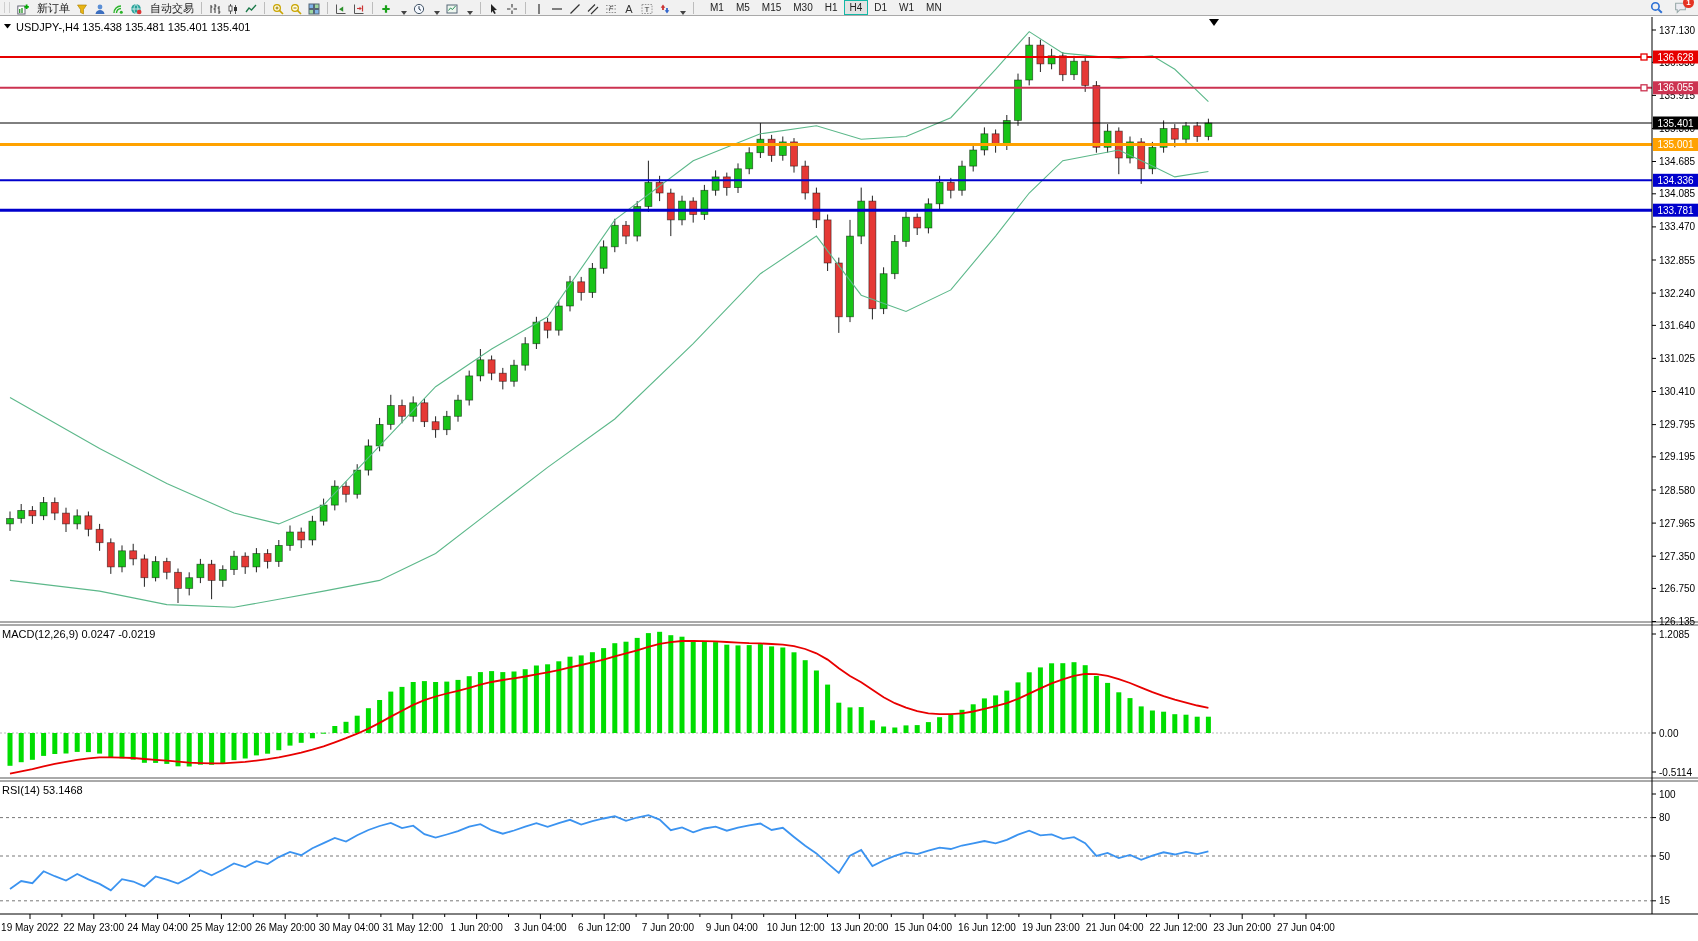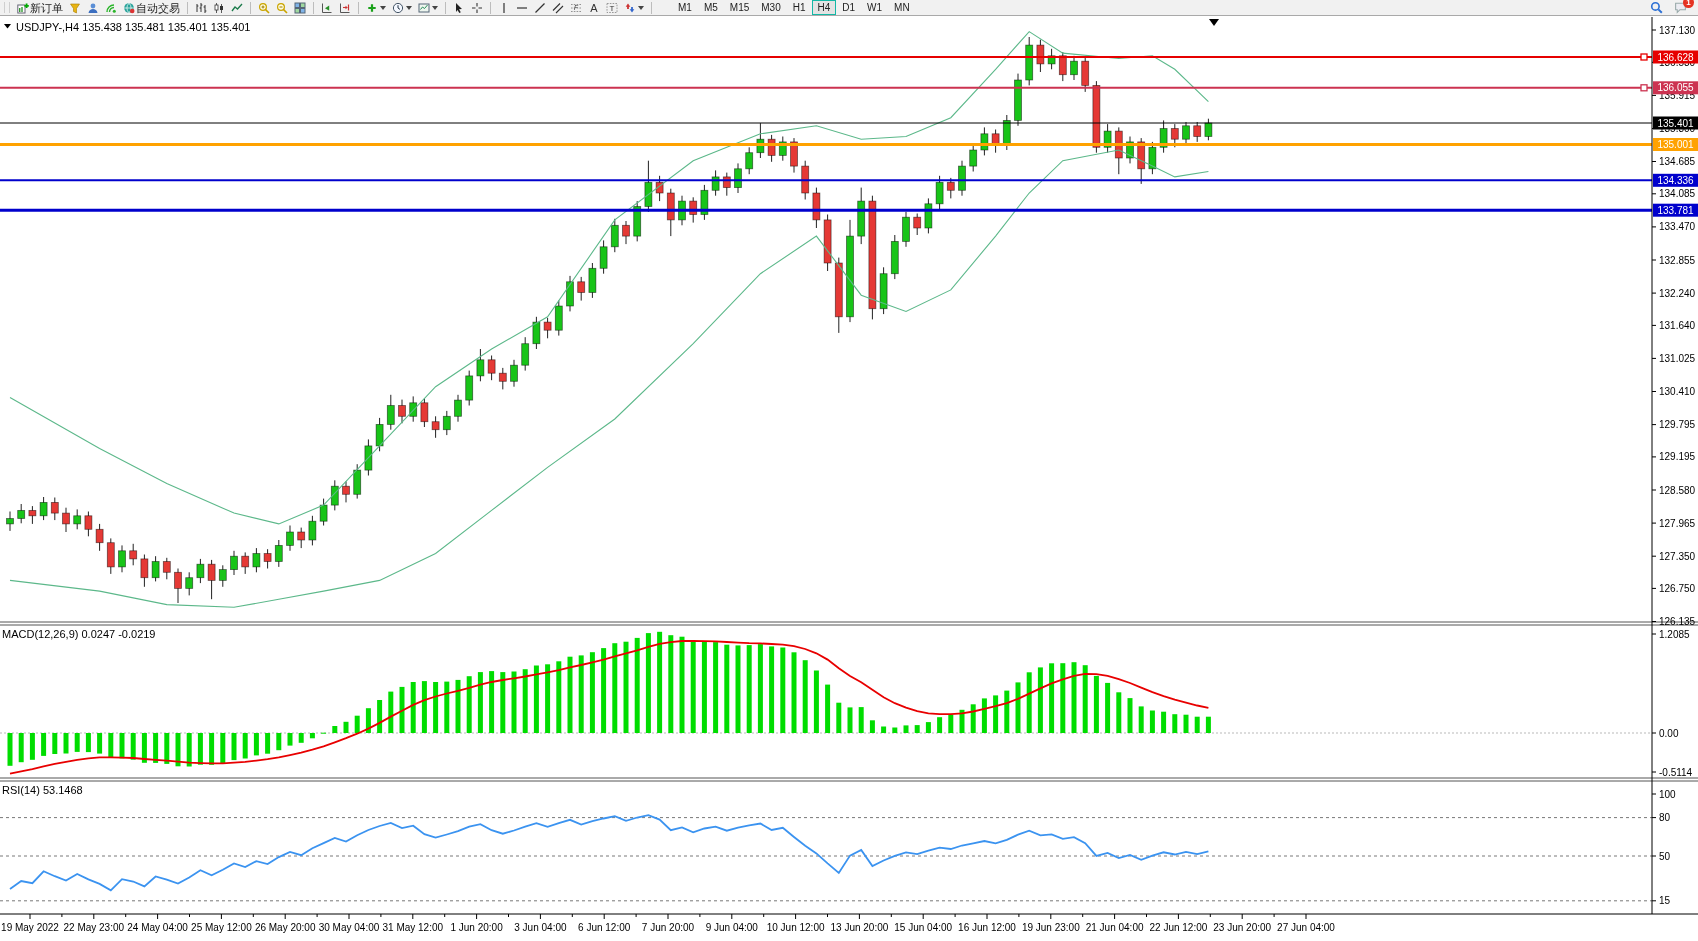--- a/index.html
+++ b/index.html
@@ -1,26 +1,26 @@
 <!DOCTYPE html>
 <html><head>
 <meta charset="utf-8">
 <style>
   html,body{margin:0;padding:0;width:1698px;height:941px;overflow:hidden;background:#fff;
     font-family:"Liberation Sans",sans-serif;-webkit-font-smoothing:none}
   .toolbar{height:16px;box-sizing:border-box;display:flex;align-items:center;background:#f1f1f1;
     border-bottom:1px solid #a9a9a9;padding:0 2px;white-space:nowrap}
   .grip{width:4px;height:11px;border-left:1px solid #cfcfcf;border-right:1px solid #cfcfcf;margin:0 4px 0 2px}
-  .tbtn{display:inline-flex;align-items:center;gap:1px;height:14px;padding:0 3px;cursor:default}
+  .tbtn{display:inline-flex;align-items:flex-end;gap:8px;height:14px;padding:0 3px;cursor:default}
   .tbtn svg{width:12px;height:12px;display:block}
   .tlabel{font-size:11px;color:#1a1a1a;line-height:14px}
   .sep{width:1px;height:12px;background:#bdbdbd;margin:0 4px;flex:none}
   .caret{width:0;height:0;border-left:3px solid transparent;border-right:3px solid transparent;
     border-top:4px solid #444;margin-left:1px}
-  .tf-bar{display:flex;align-items:center;margin-left:16px}
+  .tf-bar{display:flex;align-items:center;margin-left:6px}
   .tf{font-size:10px;color:#222;padding:0 5px;height:13px;line-height:13px;border:1px solid transparent;cursor:default}
   .tf.active{background:#e3e3e3;border:1px solid #14b8a6}
   .tb-right{margin-left:auto;display:flex;align-items:center;gap:9px;padding-right:8px}
   .ibtn{position:relative;display:inline-flex;width:15px;height:15px;align-items:center;justify-content:center}
   .ibtn svg{width:13px;height:13px}
   .badge{position:absolute;top:-3px;right:-6px;background:#e53222;color:#fff;border-radius:50%;
     width:11px;height:11px;font-size:8px;line-height:11px;text-align:center;font-weight:bold}
   .chart-wrap{width:1698px;height:925px;background:#fff}
   svg text{font-family:"Liberation Sans",sans-serif}
 </style>

